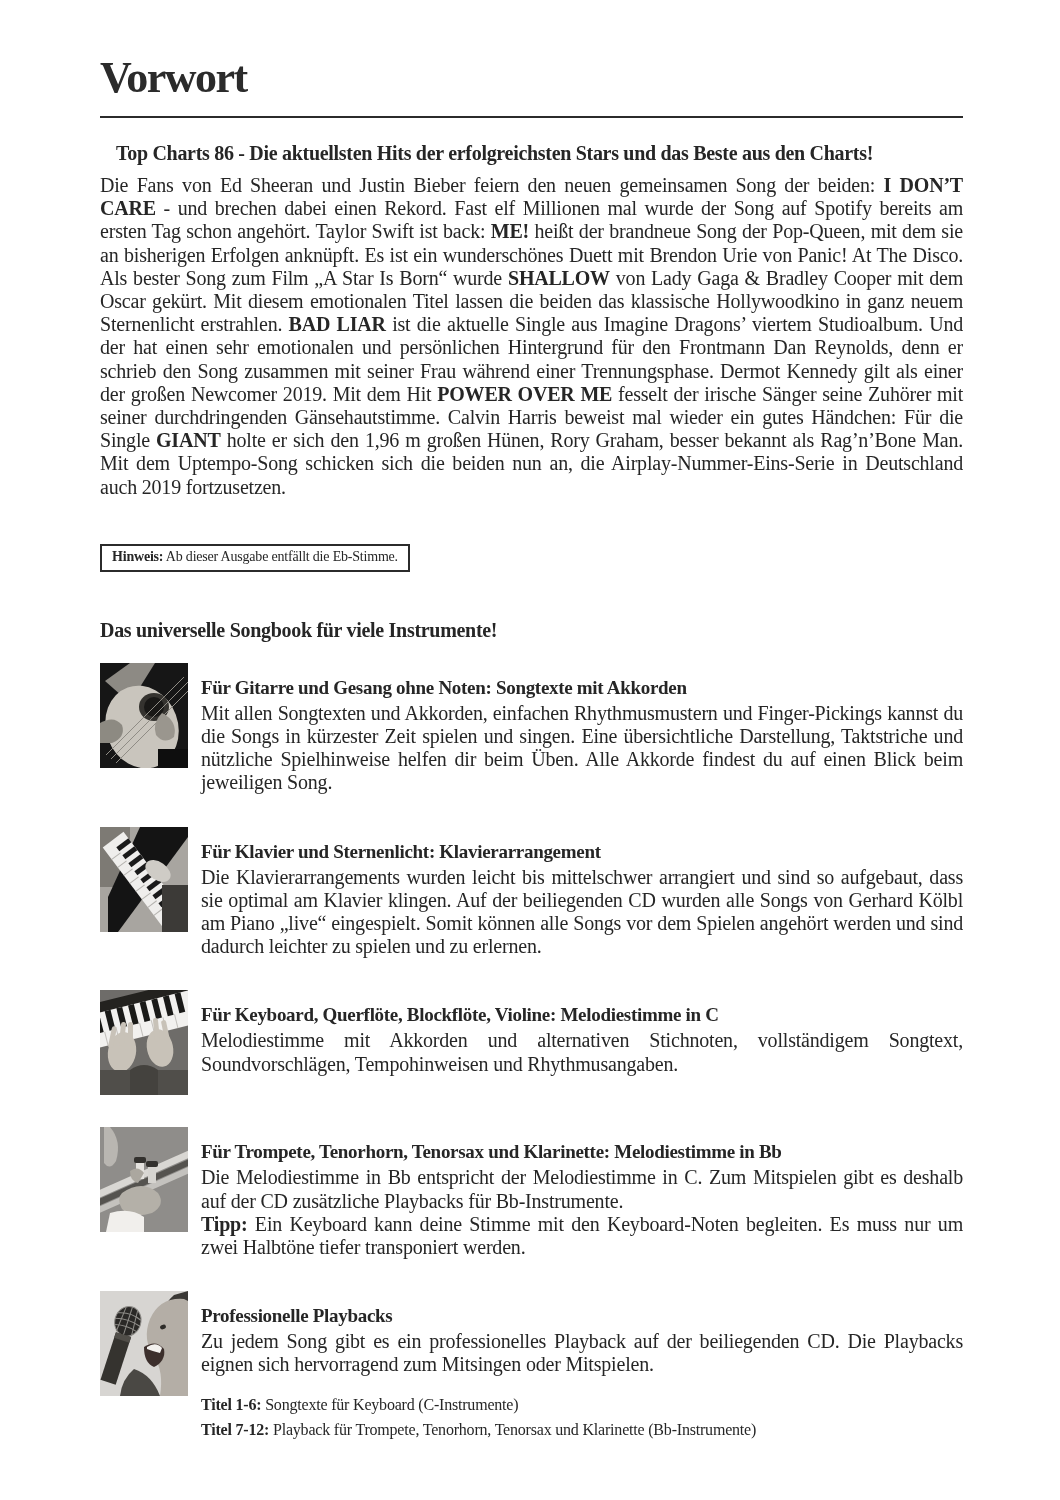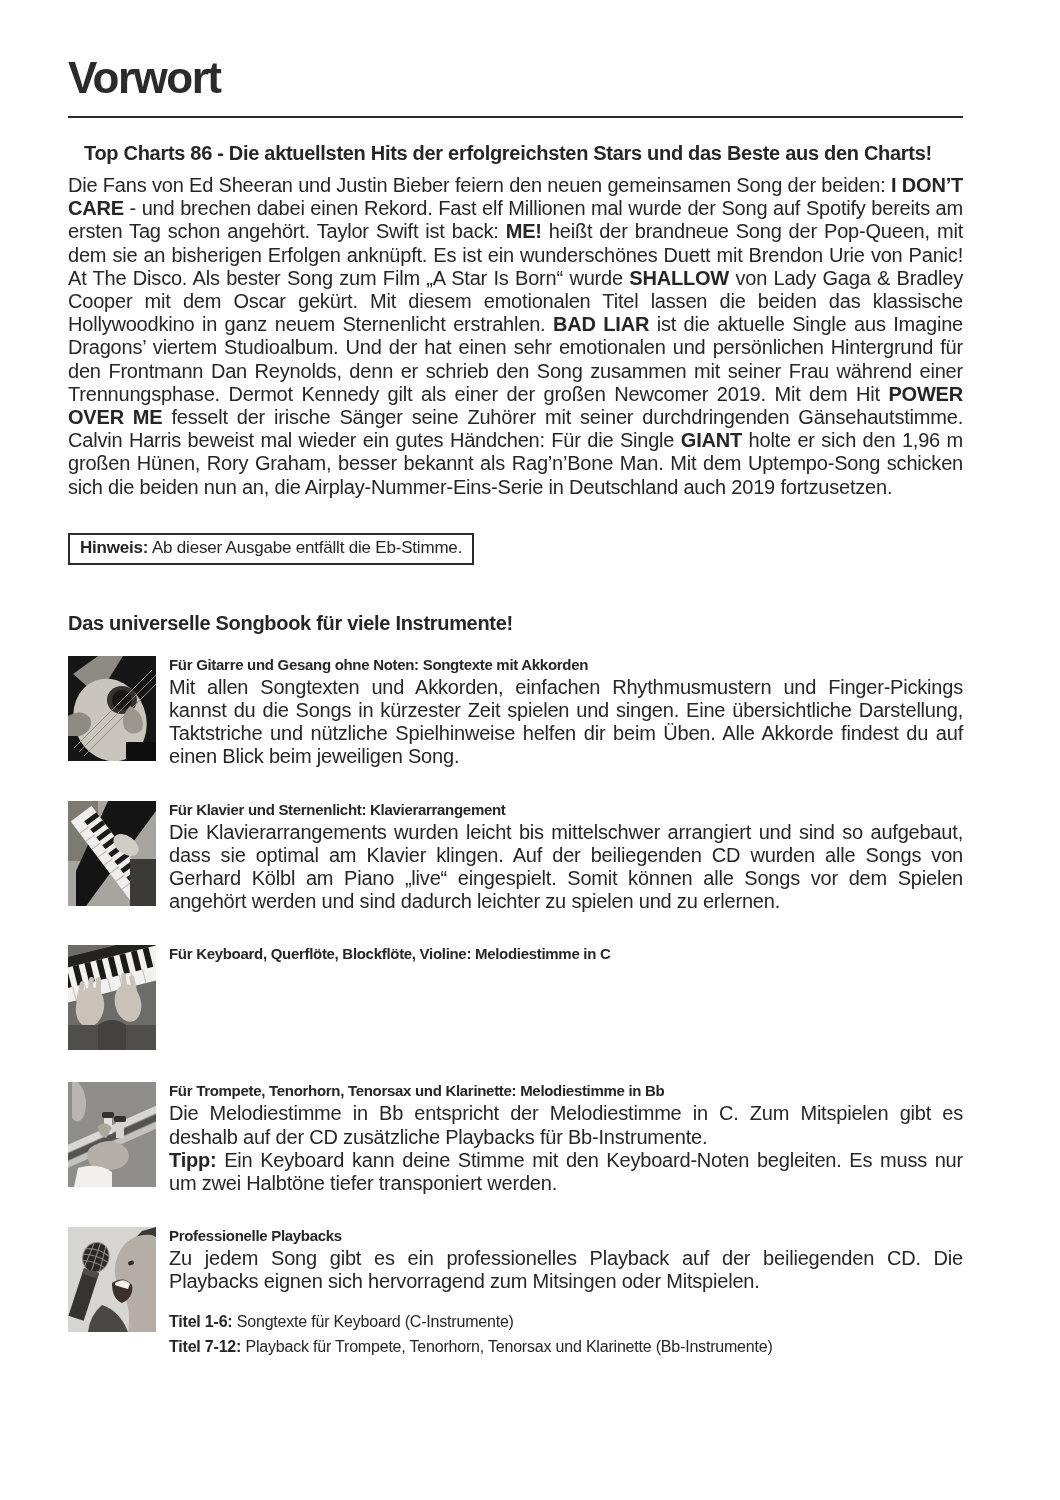--- a/index.html
+++ b/index.html
@@ -3,21 +3,21 @@
 <meta charset="utf-8">
 <style>
   html, body { margin: 0; padding: 0; }
   body {
     width: 1060px; height: 1500px;
     background: #ffffff;
     font-family: "Liberation Sans", sans-serif;
     color: #262626;
     overflow: hidden;
   }
-  .page { padding: 56px 97px 0 68px; }
+  .page { padding: 56px 97px 0 100px; font-family: Liberation Serif, serif; }
 
   h1.page-title {
     font-size: 44px; line-height: 1;
     font-weight: 700; letter-spacing: -1.5px;
     margin: 0; color: #2b2b2b;
   }
   .title-divider { border: none; border-bottom: 2px solid #2b2b2b; margin: 16px 0 0; }
 
   h2.section-head {
     font-size: 20px; font-weight: 700; letter-spacing: -0.3px;
@@ -25,39 +25,39 @@
   }
   p.body-text {
     font-size: 20px; line-height: 23.2px; letter-spacing: -0.2px;
     text-align: justify; margin: 0;
   }
 
   .notice-box {
     display: inline-block;
     border: 2px solid #2b2b2b;
     padding: 3px 10px 5px 10px;
-    margin-top: 34px;
-    font-size: 17px; letter-spacing: -0.2px;
+    margin-top: 45px;
+    font-size: 14px; letter-spacing: -0.2px;
   }
 
   h2.songbook-head {
     font-size: 20px; font-weight: 700; letter-spacing: -0.3px;
     margin: 47px 0 21px;
   }
 
   .media-row { display: flex; align-items: flex-start; margin-bottom: 32px; }
   .photo {
     width: 88px; height: 105px; flex: none;
     margin-right: 13px; overflow: hidden;
   }
   .photo svg { display: block; width: 88px; height: 105px; }
   .media-text { flex: 1; min-width: 0; }
   .media-text h3 {
-    font-size: 15px; font-weight: 700; letter-spacing: -0.3px;
-    margin: 0 0 3px;
+    font-size: 19px; font-weight: 700; letter-spacing: -0.3px;
+    margin: 14px 0 3px;
   }
   .media-text p.body-text { margin: 0; }
 
   .tracks { margin-top: 15px; }
   .track-line { font-size: 16px; line-height: 25px; letter-spacing: -0.2px; }
 </style>
 </head>
 <body>
 
 <div class="page">
@@ -174,20 +174,21 @@
           <rect x="28" y="32" width="5" height="24" rx="2.5"></rect>
           <rect x="54" y="28" width="5" height="24" rx="2.5" transform="rotate(-6 56 40)"></rect>
           <rect x="63" y="30" width="5" height="22" rx="2.5" transform="rotate(-12 65 41)"></rect>
         </g>
         <rect x="0" y="80" width="88" height="25" fill="#504e4a"></rect>
         <path d="M30 80 Q44 70 58 80 L58 105 L30 105 Z" fill="#44423e"></path>
       </svg>
     </div>
     <div class="media-text">
       <h3>Für Keyboard, Querflöte, Blockflöte, Violine: Melodiestimme in C</h3>
+      <p class="body-text"><span>Melodiestimme mit Akkorden und alternativen Stichnoten, vollständigem Songtext, Soundvorschlägen, Tempohinweisen und Rhythmusangaben.</span></p>
     </div>
   </div>
 
   
   <div class="media-row">
     <div class="photo">
       <svg viewBox="0 0 88 105" xmlns="http://www.w3.org/2000/svg">
         <rect width="88" height="105" fill="#8f8d8a"></rect>
         <path d="M10 0 Q22 14 16 34 Q10 44 4 36 L4 0 Z" fill="#b9b6b1"></path>
         <g transform="rotate(-24 44 52)">

